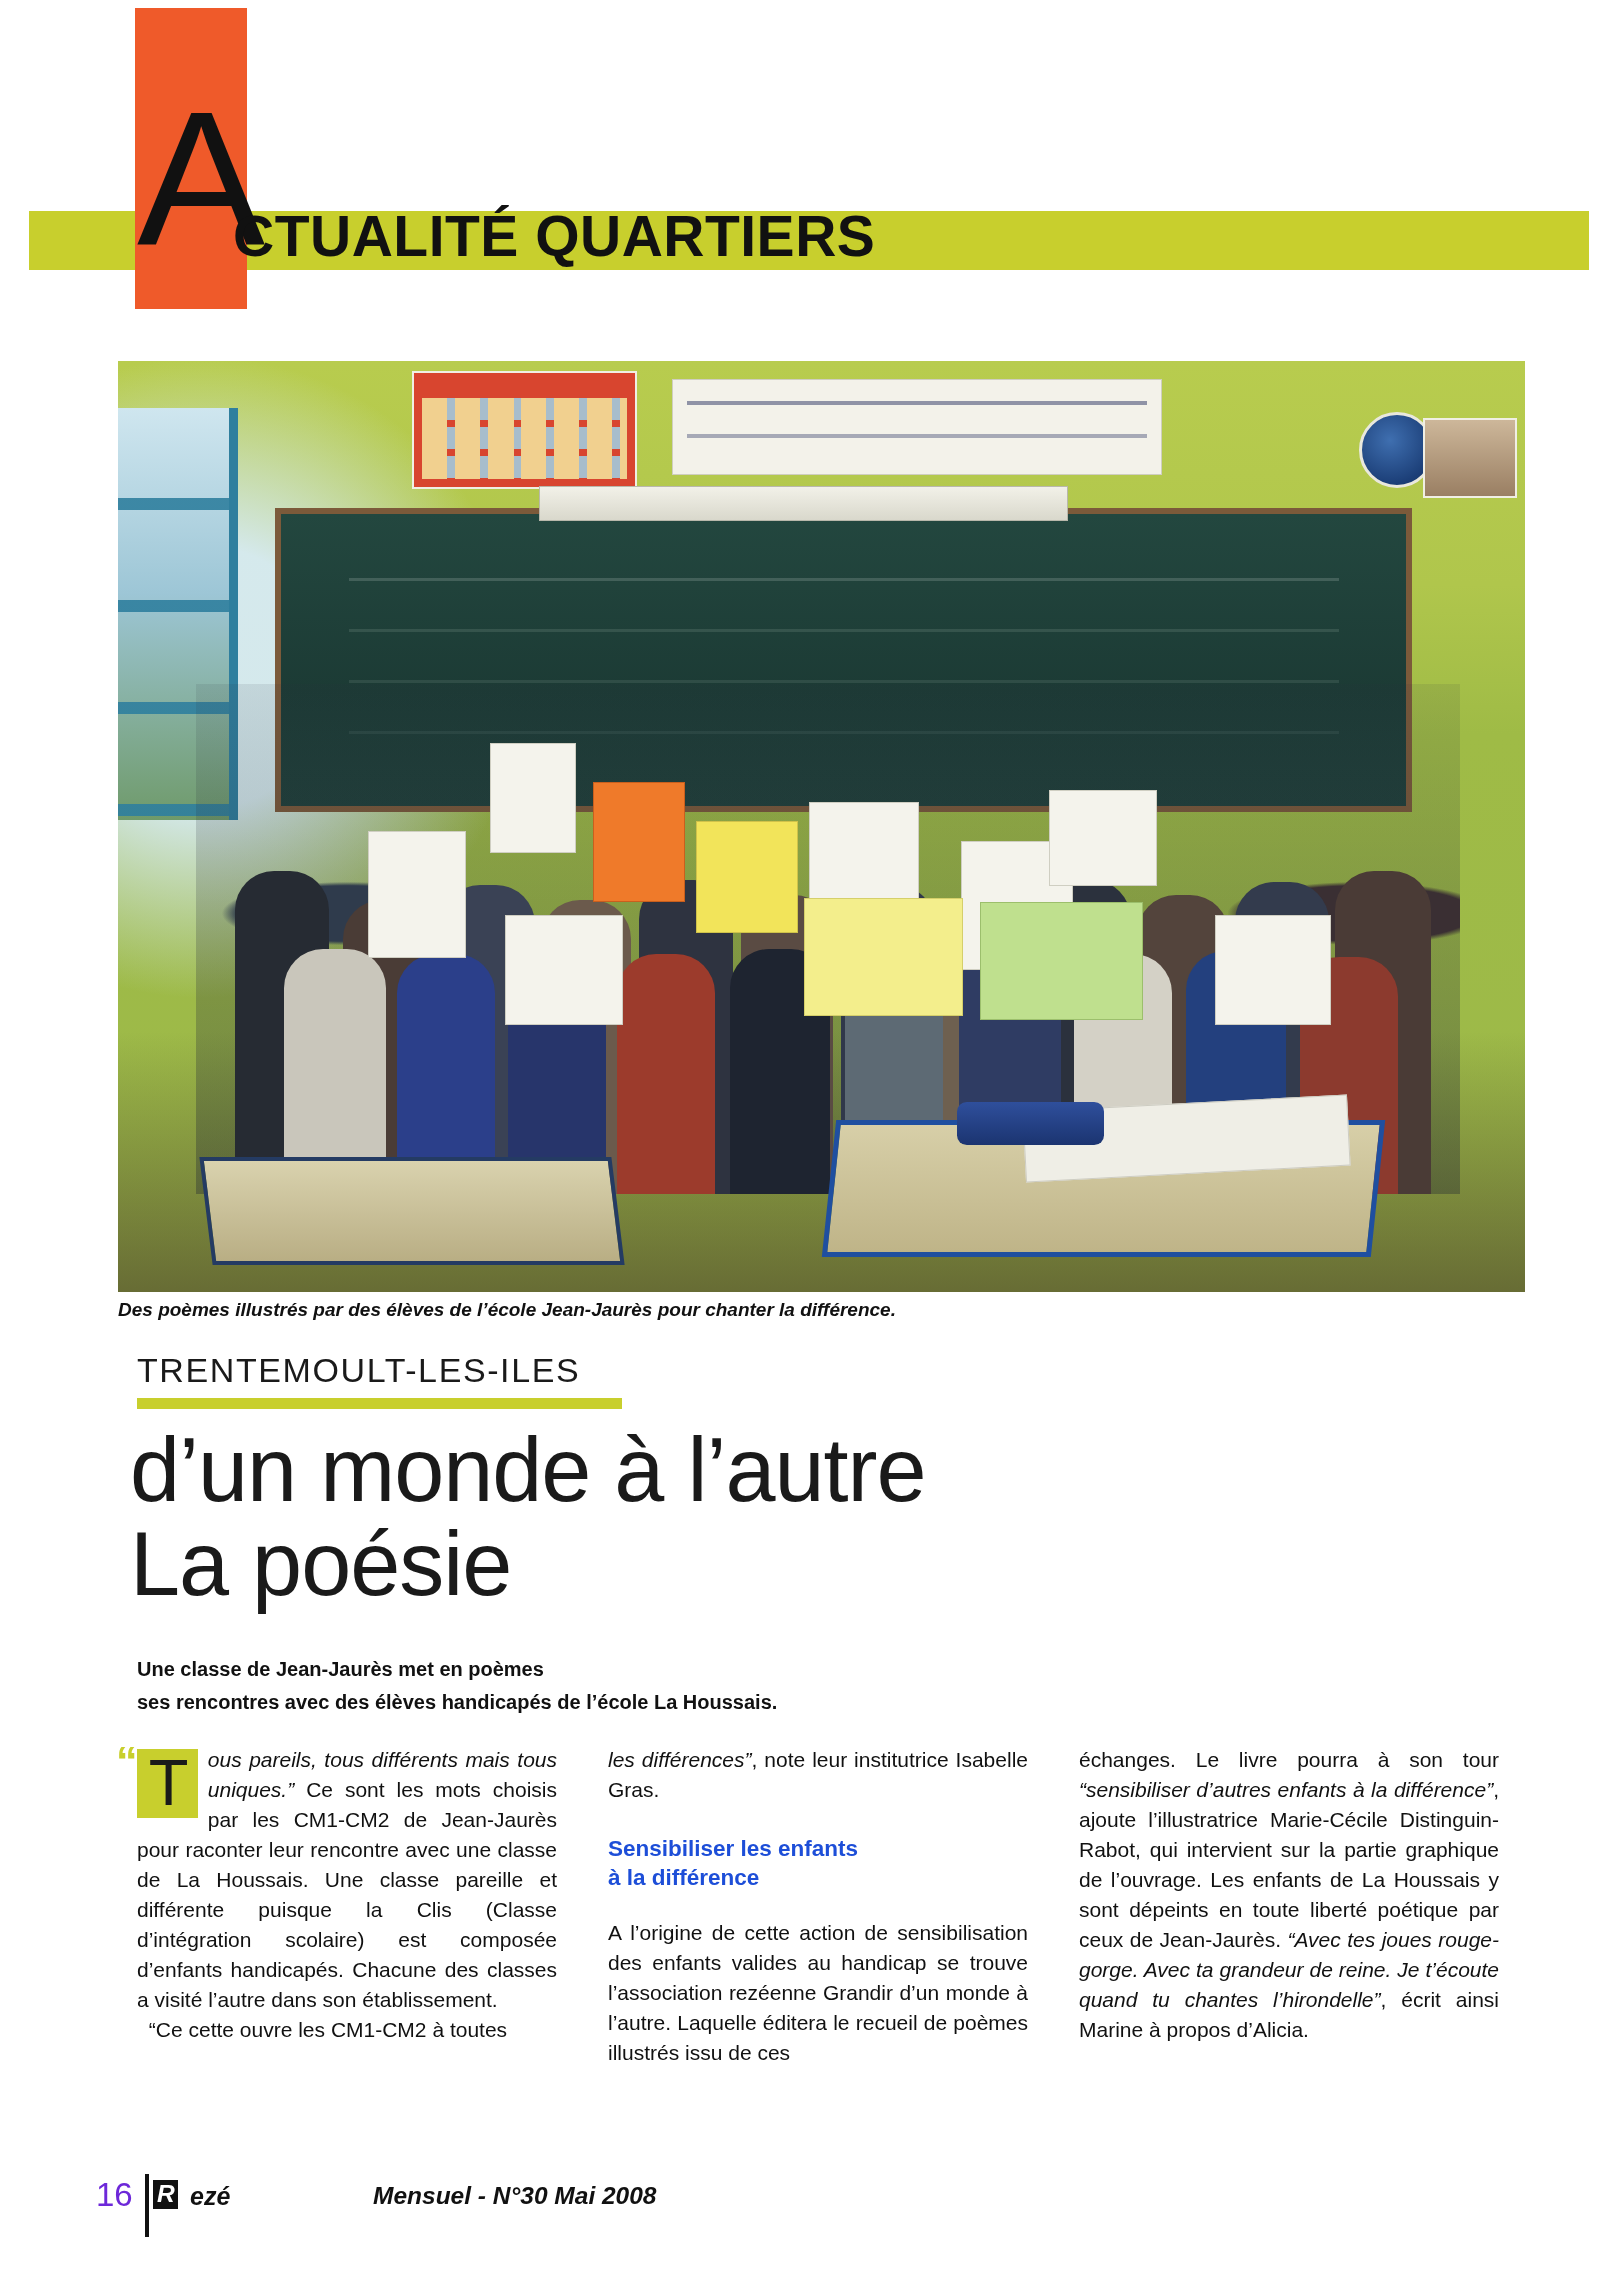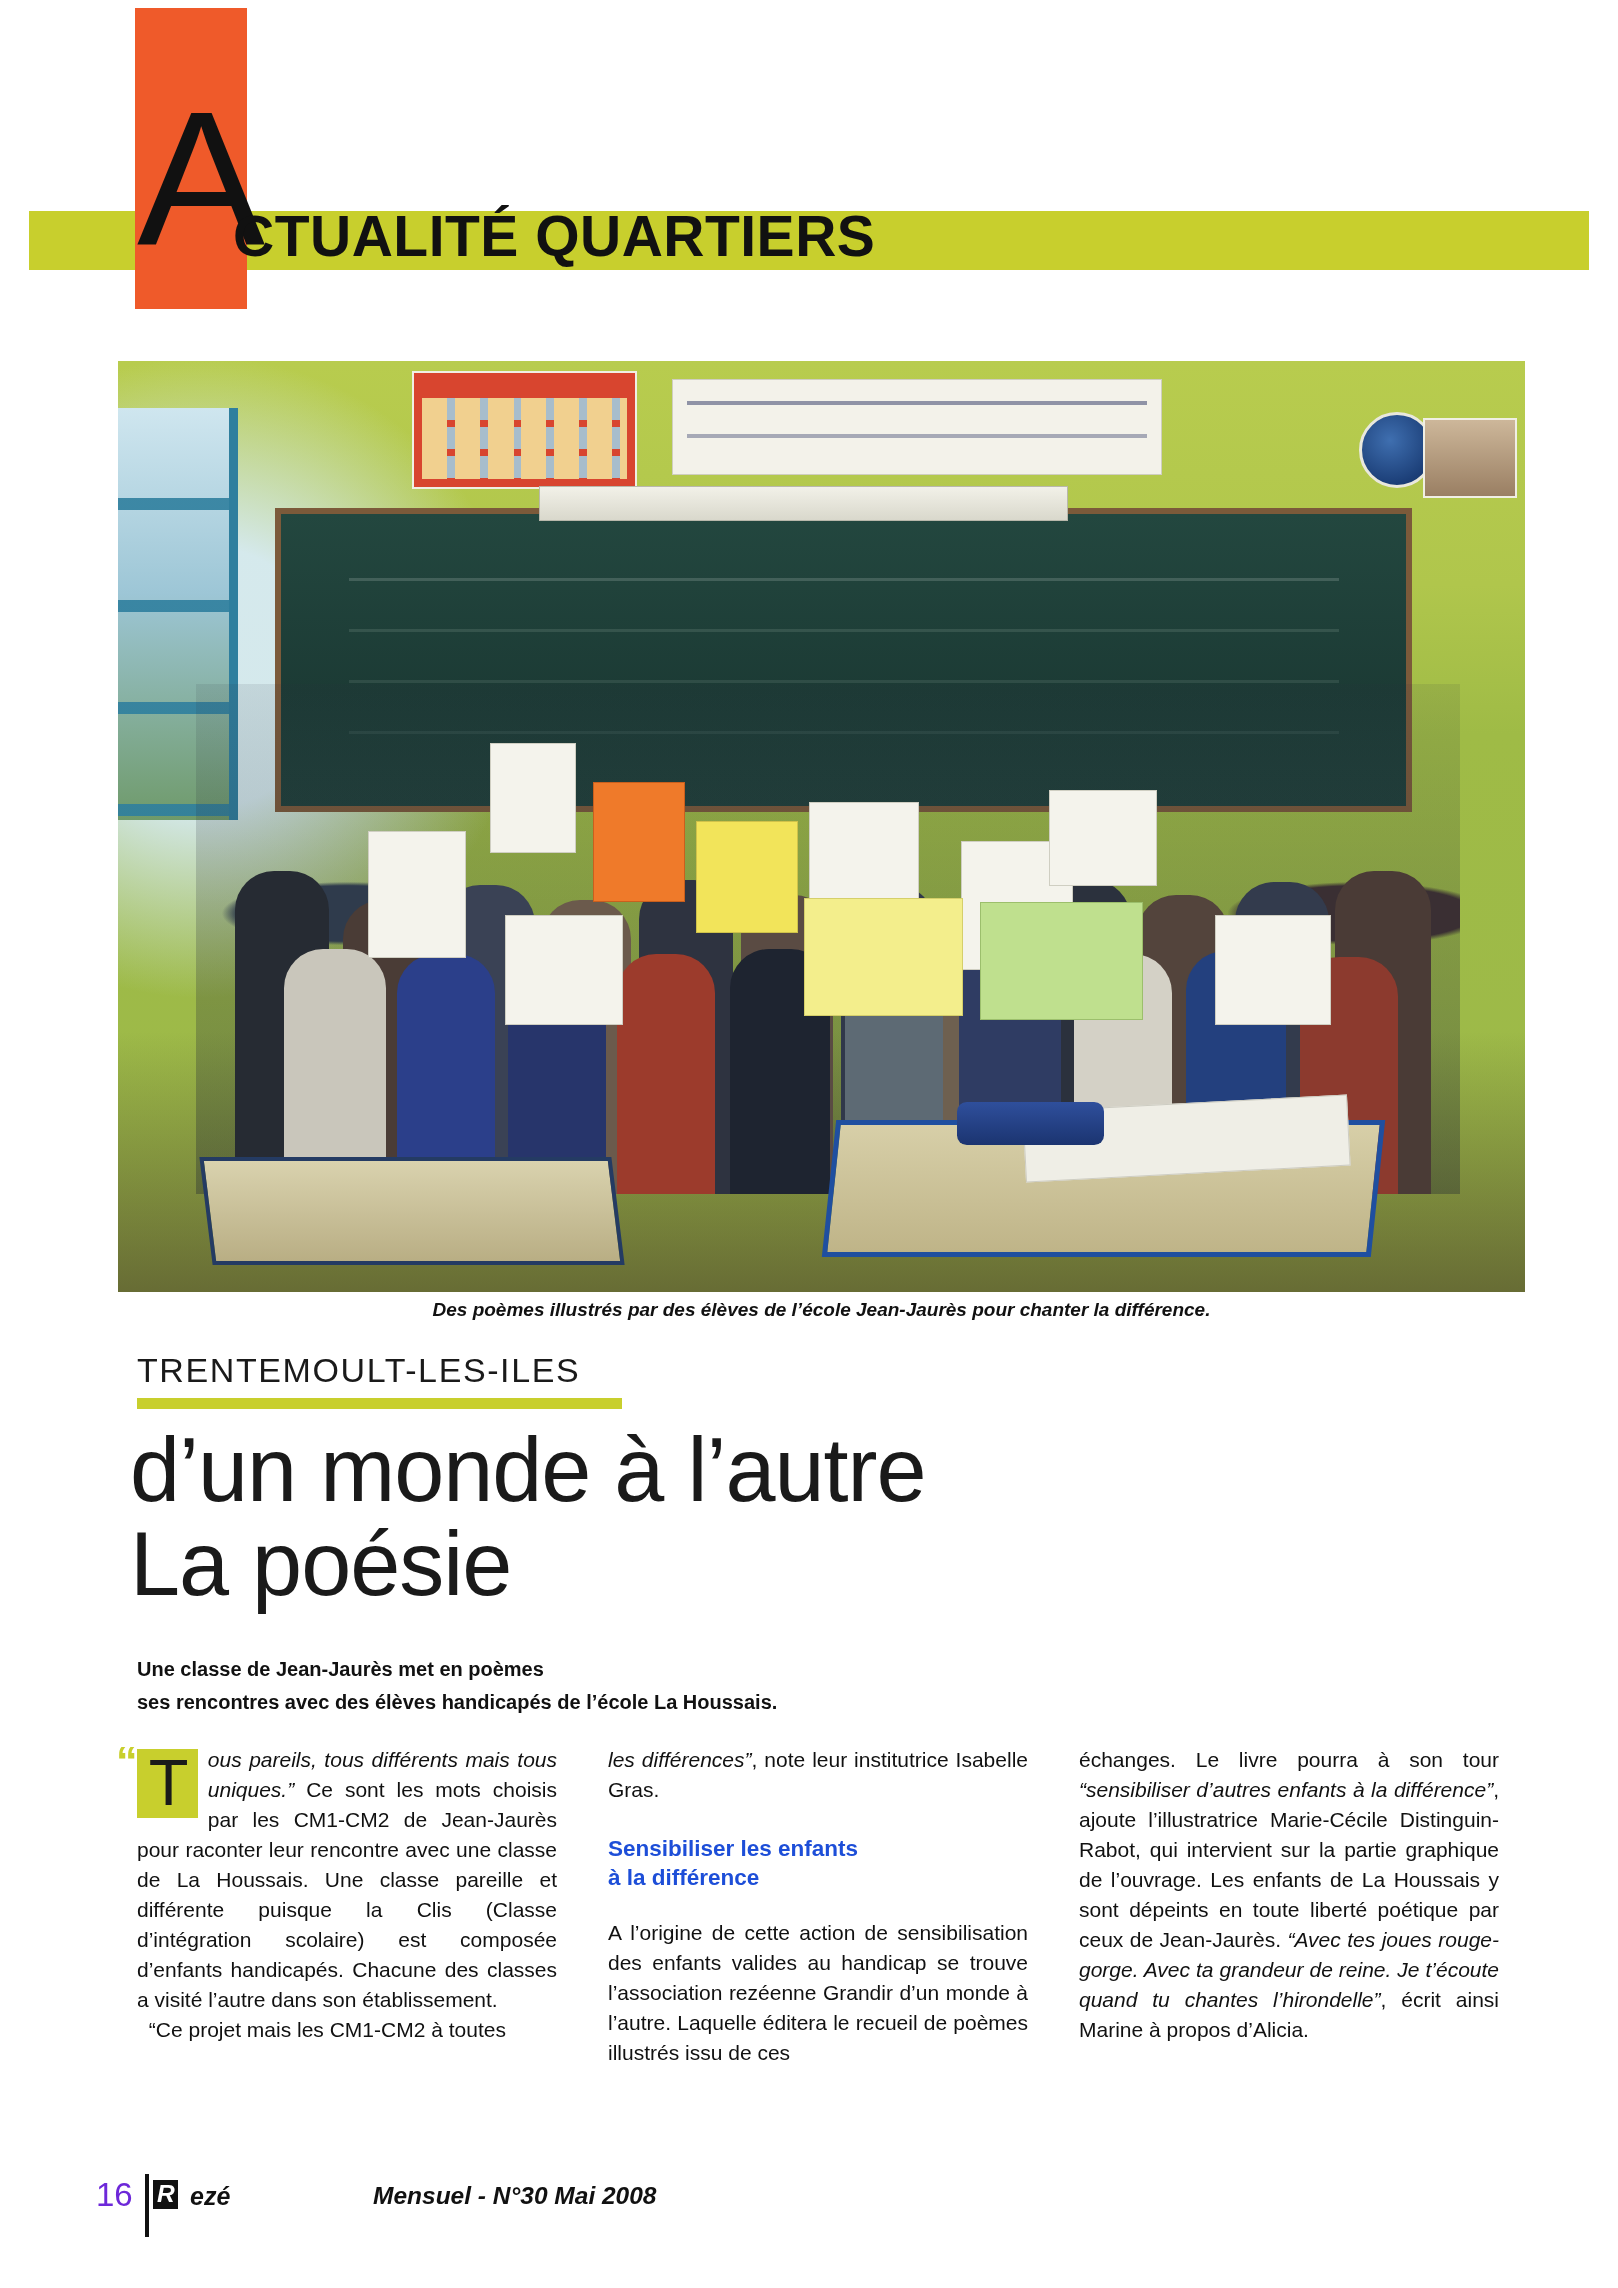--- a/index.html
+++ b/index.html
@@ -194,21 +194,21 @@
     position:absolute; right:421px; bottom:147px; width:147px; height:43px;
     background: linear-gradient(to bottom,#2f4f9c,#1b3470);
     border-radius:9.8px;
   }
 
   .photo-caption {
     position: absolute;
     left: 118px;
     top: 1299px;
     width: 1407px;
-    text-align: center;
+    text-align: left;
     font-size: 19px;
     font-style: italic;
     font-weight: bold;
     color: #111;
   }
 
   
   .kicker {
     position: absolute;
     left: 137px;
@@ -433,21 +433,21 @@
 <div class="cols">
 
   <div class="col">
     <div class="dropcap-box">
       <span>T</span>
     </div>
     <p>
       <span class="italic">ous pareils, tous différents mais tous uniques.”</span><span> Ce sont les mots choisis par les CM1-CM2 de Jean-Jaurès pour raconter leur rencontre avec une classe de La Houssais. Une classe pareille et différente puisque la Clis (Classe d’intégration scolaire) est composée d’enfants handicapés. Chacune des classes a visité l’autre dans son établissement.</span>
     </p>
     <p>
-      <span>“Ce projet mais les CM1-CM2 à toutes</span>
+      <span>“Ce cette ouvre les CM1-CM2 à toutes</span>
     </p>
   </div>
 
   <div class="col">
     <p>
       <span class="italic">les différences”</span><span>, note leur institutrice Isabelle Gras.</span>
     </p>
     <div class="subhead">
       <div>Sensibiliser les enfants</div>
       <div>à la différence</div>

